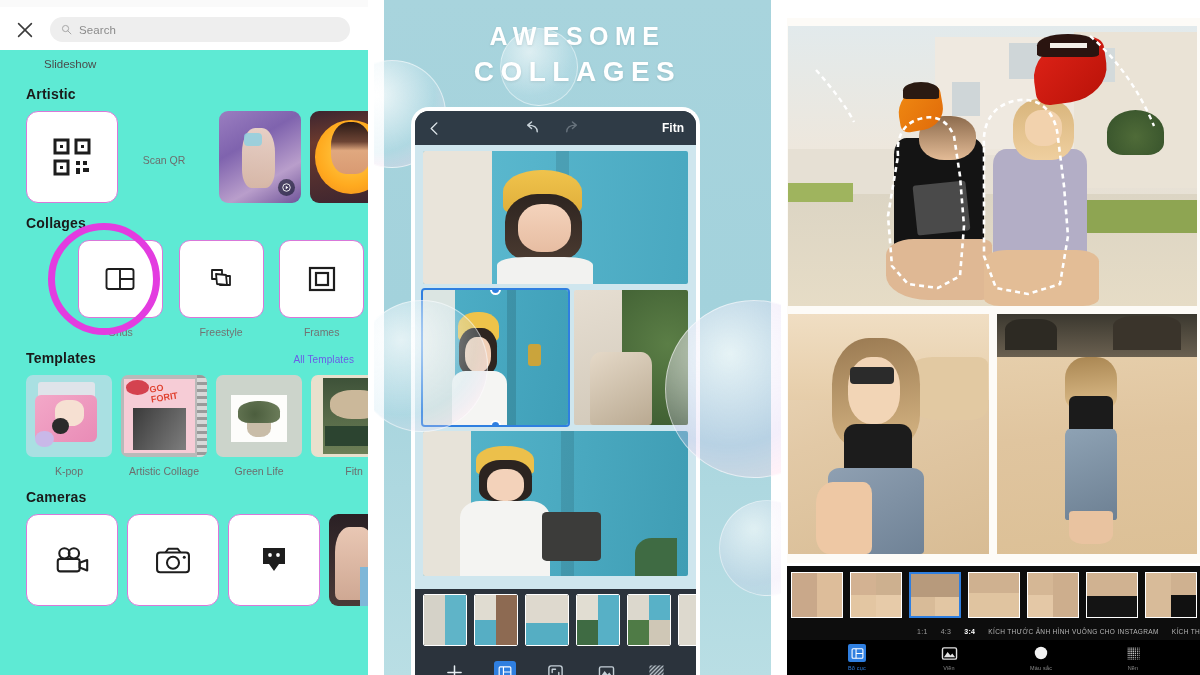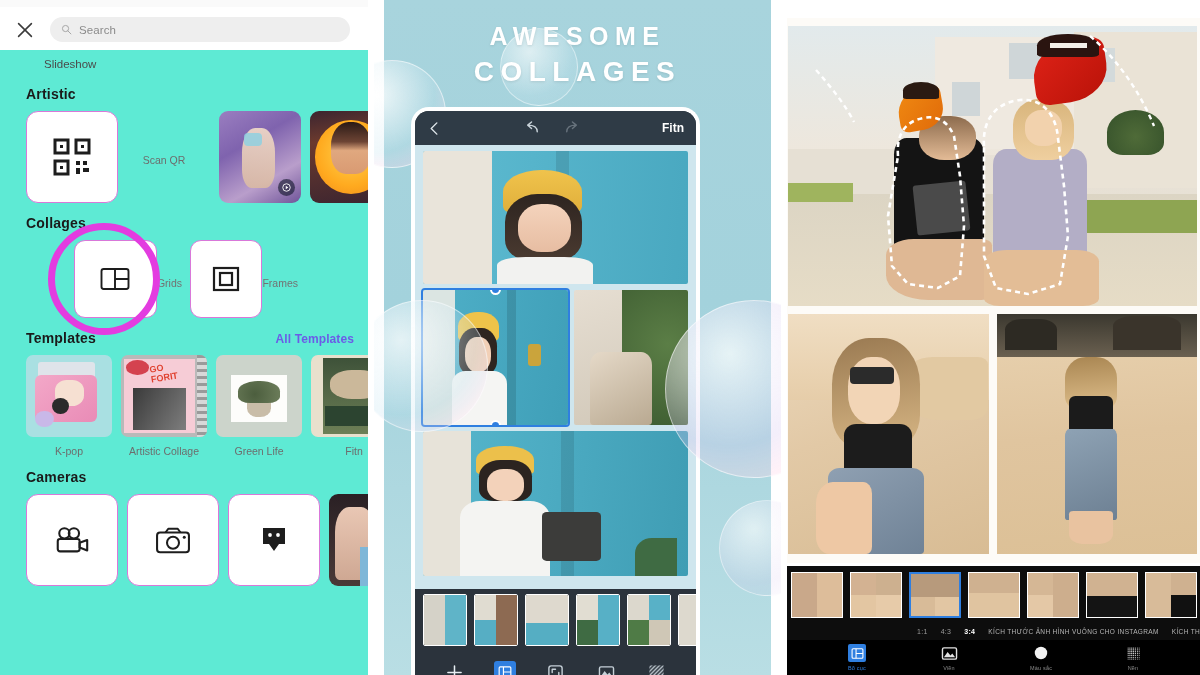--- a/index.html
+++ b/index.html
@@ -22,38 +22,38 @@
     display:flex; align-items:center; gap:7px; padding:0 11px;
   }
   .searchbar .mag { width:11px; height:11px; flex:0 0 auto; }
   .search-ph { font-size:11.5px; color:#8b8b8b; letter-spacing:.1px; }
 
   .slideshow-row { padding:4px 0 2px 44px; }
   .slideshow-row span { font-size:11.5px; color:#4b4b4b; }
 
   .sec-title { font-size:14px; font-weight:bold; color:#1a1a1a; letter-spacing:.2px; padding:12px 0 9px 26px; }
   .sec-title.with-link { display:flex; align-items:baseline; justify-content:space-between; padding-right:14px;text-align:center; }
-  .all-templates { font-size:12px; font-weight:bold; color:#6b5ce7; letter-spacing:.1px; cursor:pointer; }
+  .all-templates { font-size:10px; font-weight:normal; color:#6b5ce7; letter-spacing:.1px; cursor:pointer; }
 
   .hrow { display:flex; gap:9px; padding-left:26px; }
 
   .tile-outline {
     width:92px; height:92px; border:1.4px solid #d978d9; border-radius:12px;
     background:#fff; display:flex; align-items:center; justify-content:center; flex:0 0 auto;
   }
   .thumb { width:82px; height:92px; border-radius:9px; flex:0 0 auto; position:relative; overflow:hidden; }
   .thumb.wide { width:90px; }
   .play-badge {
     position:absolute; right:6px; bottom:7px; width:17px; height:17px; border-radius:50%;
     background:rgba(20,25,45,.62); display:flex; align-items:center; justify-content:center;
   }
   .caption { font-size:10.5px; color:#6d6d6d; text-align:center; width:92px; padding-top:6px; }
 
   .collage-row { display:flex; gap:8px; padding-left:74px; position:relative; }
-  .collage-cell { width:108px; display:flex; align-items:center; }
+  .collage-cell { width:108px; display:flex; flex-direction:column; align-items:center; }
   .collage-box {
     width:85px; height:78px; border:1.3px solid #d978d9; border-radius:11px; background:#fff;
     display:flex; align-items:center; justify-content:center;
   }
   .collage-lbl { font-size:10.5px; color:#727272; padding-top:8px; }
   .hl-circle {
     position:absolute; left:48px; top:-17px; width:112px; height:112px; border-radius:50%;
     border:7px solid #e33ce0; pointer-events:none;
   }
 
@@ -209,20 +209,30 @@
             <svg width="32" height="32" viewBox="0 0 32 32">
               <rect x="2.5" y="6" width="27" height="20" rx="2.2" fill="none" stroke="#1d1d1d" stroke-width="1.9"></rect>
               <path d="M16 6 L16 26 M16 16 L29.5 16" stroke="#1d1d1d" stroke-width="1.9"></path>
             </svg>
           </div>
           <div class="collage-lbl">Grids</div>
         </div>
         <div class="collage-cell">
           <div class="collage-box">
             <svg width="32" height="32" viewBox="0 0 32 32">
+              <path d="M7 7 L17 7 L17 16 L7 16 Z" fill="#fff" stroke="#1d1d1d" stroke-width="1.8" stroke-linejoin="round"></path>
+              <path d="M15 22 L25 22 L25 13 L15 13 Z" fill="#fff" stroke="#1d1d1d" stroke-width="1.8" stroke-linejoin="round"></path>
+              <path d="M11 11 L21 12 L22 22 L12 21 Z" fill="#fff" stroke="#1d1d1d" stroke-width="1.8" stroke-linejoin="round"></path>
+            </svg>
+          </div>
+          <div class="collage-lbl">Freestyle</div>
+        </div>
+        <div class="collage-cell">
+          <div class="collage-box">
+            <svg width="32" height="32" viewBox="0 0 32 32">
               <rect x="4" y="5" width="24" height="22" fill="none" stroke="#1d1d1d" stroke-width="2.2"></rect>
               <rect x="10" y="10" width="12" height="12" fill="none" stroke="#1d1d1d" stroke-width="2.2"></rect>
             </svg>
           </div>
           <div class="collage-lbl">Frames</div>
         </div>
         <div class="hl-circle"></div>
       </div>
 
       <div class="sec-title with-link">

